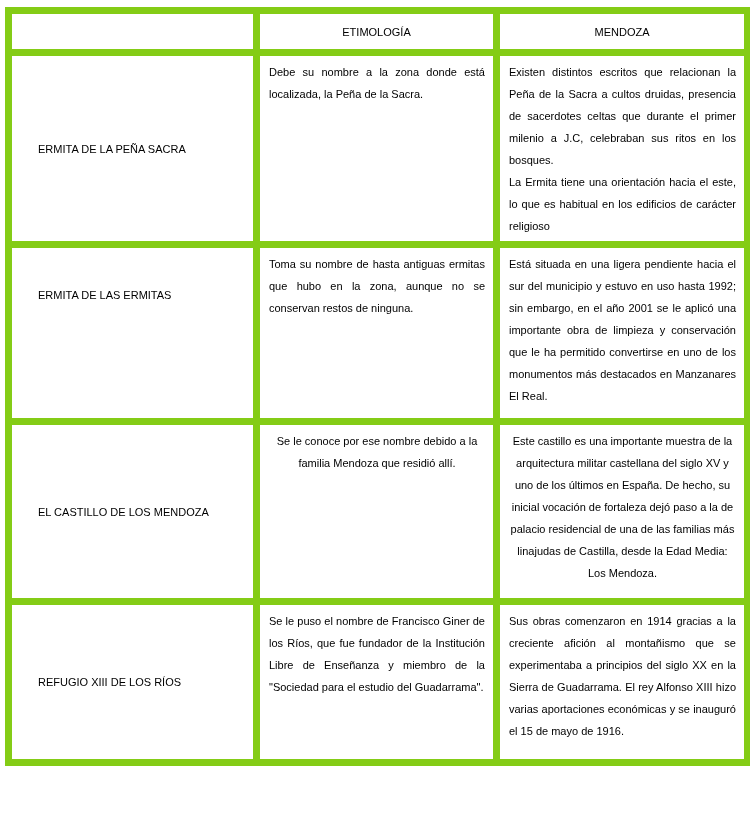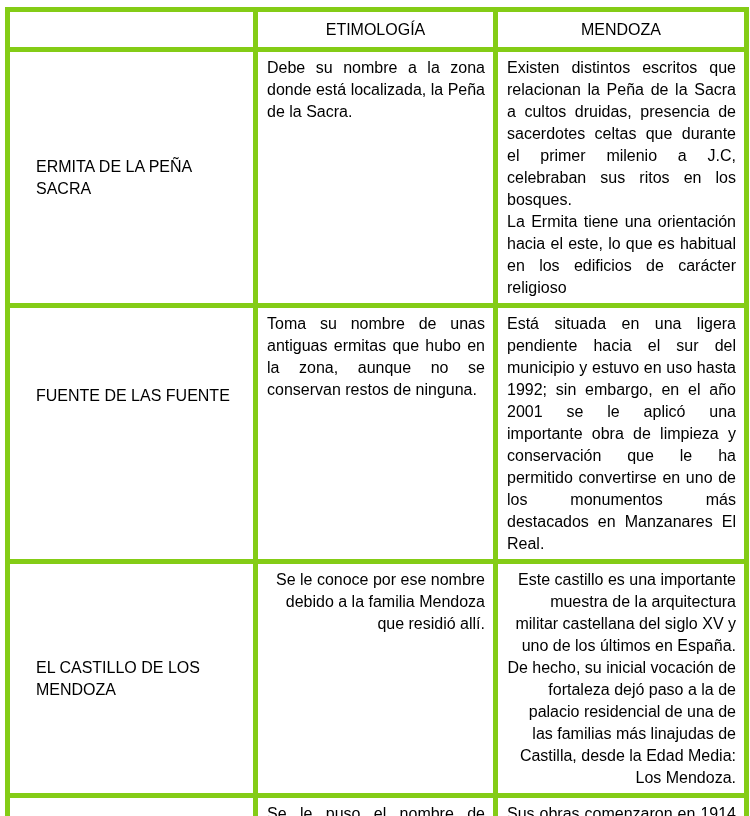--- a/index.html
+++ b/index.html
@@ -24,22 +24,22 @@
     table-layout: fixed;
     width: 739px;
     margin: 7px 0 0 5px;
     border: 2px solid #000;
     border-bottom-width: 3px;
   }
   col.c1 { width: 248px; }
   col.c2 { width: 240px; }
   col.c3 { width: 251px; }
   th, td {
-    border: 5px solid #84cc16;
-    font-size: 16px;
+    border: 7px solid #84cc16;
+    font-size: 11px;
     line-height: 22px;
     font-weight: normal;
     color: #000;
     overflow: hidden;
   }
   th.colhead {
     height: 31px;
     text-align: center;
     vertical-align: middle;
     padding: 2px 4px;
@@ -51,21 +51,21 @@
     margin-left: 44px;
   }
   td.text-cell {
     vertical-align: top;
     text-align: justify;
     padding: 5px 8px 4px 9px;
     white-space: pre-line;
     margin-left: 32px;
   }
   td.text-cell.align-left {
-    text-align: right;
+    text-align: center;
   }
   .shift-up {
     position: relative;
     top: -38px;
     display: block;
   }
   tr.r1 { height: 177px; }
   tr.r2 { height: 177px; }
   tr.r3 { height: 180px; }
   tr.r4 { height: 161px; }
@@ -91,23 +91,23 @@
       <td class="name-cell">
         <span>ERMITA DE LA PEÑA SACRA</span>
       </td>
       <td class="text-cell">Debe su nombre a la zona donde está localizada, la Peña de la Sacra.</td>
       <td class="text-cell">Existen distintos escritos que relacionan la Peña de la Sacra a cultos druidas, presencia de sacerdotes celtas que durante el primer milenio a J.C, celebraban sus ritos en los bosques.
 La Ermita tiene una orientación hacia el este, lo que es habitual en los edificios de carácter religioso</td>
     </tr>
 
     <tr class="r2">
       <td class="name-cell">
-        <span class="shift-up">FUENTE DE LAS FUENTE</span>
+        <span class="shift-up">ERMITA DE LAS ERMITAS</span>
       </td>
-      <td class="text-cell">Toma su nombre de unas antiguas ermitas que hubo en la zona, aunque no se conservan restos de ninguna.</td>
+      <td class="text-cell">Toma su nombre de hasta antiguas ermitas que hubo en la zona, aunque no se conservan restos de ninguna.</td>
       <td class="text-cell">Está situada en una ligera pendiente hacia el sur del municipio y estuvo en uso hasta 1992; sin embargo, en el año 2001 se le aplicó una importante obra de limpieza y conservación que le ha permitido convertirse en uno de los monumentos más destacados en Manzanares El Real.</td>
     </tr>
 
     <tr class="r3">
       <td class="name-cell">
         <span>EL CASTILLO DE LOS MENDOZA</span>
       </td>
       <td class="text-cell align-left">Se le conoce por ese nombre debido a la familia Mendoza que residió allí.</td>
       <td class="text-cell align-left">Este castillo es una importante muestra de la arquitectura militar castellana del siglo XV y uno de los últimos en España. De hecho, su inicial vocación de fortaleza dejó paso a la de palacio residencial de una de las familias más linajudas de Castilla, desde la Edad Media: Los Mendoza.</td>
     </tr>

